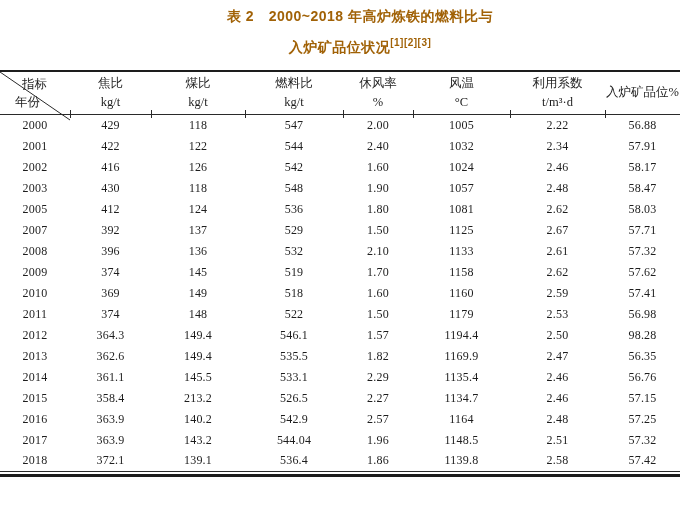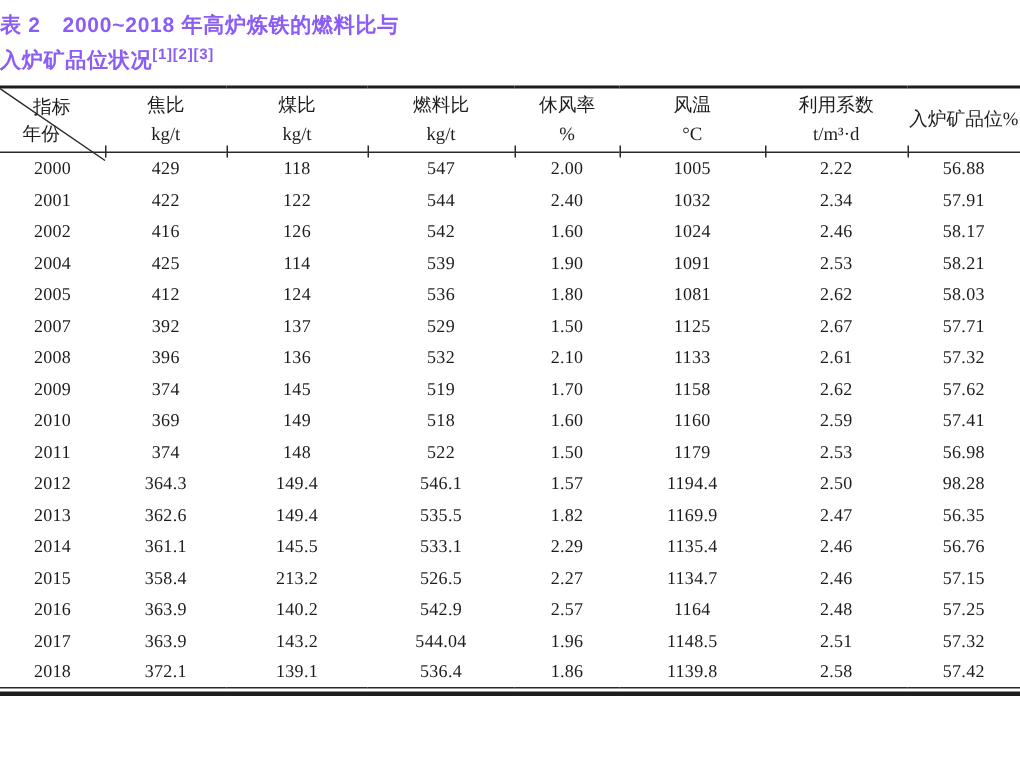--- a/index.html
+++ b/index.html
@@ -7,27 +7,29 @@
   body { width: 680px; height: 522px; }
   .page {
     position: relative;
     width: 680px; height: 522px;
     background: #ffffff;
     color: #1d1d1d;
     font-family: "Liberation Serif", "DejaVu Serif", serif;
     overflow: hidden;
   }
   .title {
+    text-align: center;
     padding-top: 7px;
     font-family: "Liberation Sans", "DejaVu Sans", sans-serif;
     font-weight: bold;
-    color: #8b5cf6;
+    color: #a16207;
+    padding-left: 40px;
   }
   .title-line1 { font-size: 14px; line-height: 19px; letter-spacing: 0.5px; }
-  .title-line2 { font-size: 14px; line-height: 16px; margin-top: 3px; letter-spacing: 0.5px; }
+  .title-line2 { font-size: 14px; line-height: 28px; margin-top: 3px; letter-spacing: 0.5px; }
   .title-line2 sup { font-size: 10px; font-weight: bold; }
   table {
     width: 680px;
     table-layout: fixed;
     border-collapse: collapse;
     border-top: 2.5px solid #1d1d1d;
     border-bottom: 1px solid #2a2a2a;
     margin-top: 9px;
   }
   th {
@@ -153,28 +155,28 @@
           <td>2002</td>
           <td>416</td>
           <td>126</td>
           <td>542</td>
           <td>1.60</td>
           <td>1024</td>
           <td>2.46</td>
           <td>58.17</td>
         </tr>
         <tr>
-          <td>2004</td>
-          <td>425</td>
-          <td>114</td>
-          <td>539</td>
+          <td>2003</td>
+          <td>430</td>
+          <td>118</td>
+          <td>548</td>
           <td>1.90</td>
-          <td>1091</td>
-          <td>2.53</td>
-          <td>58.21</td>
+          <td>1057</td>
+          <td>2.48</td>
+          <td>58.47</td>
         </tr>
         <tr>
           <td>2005</td>
           <td>412</td>
           <td>124</td>
           <td>536</td>
           <td>1.80</td>
           <td>1081</td>
           <td>2.62</td>
           <td>58.03</td>

